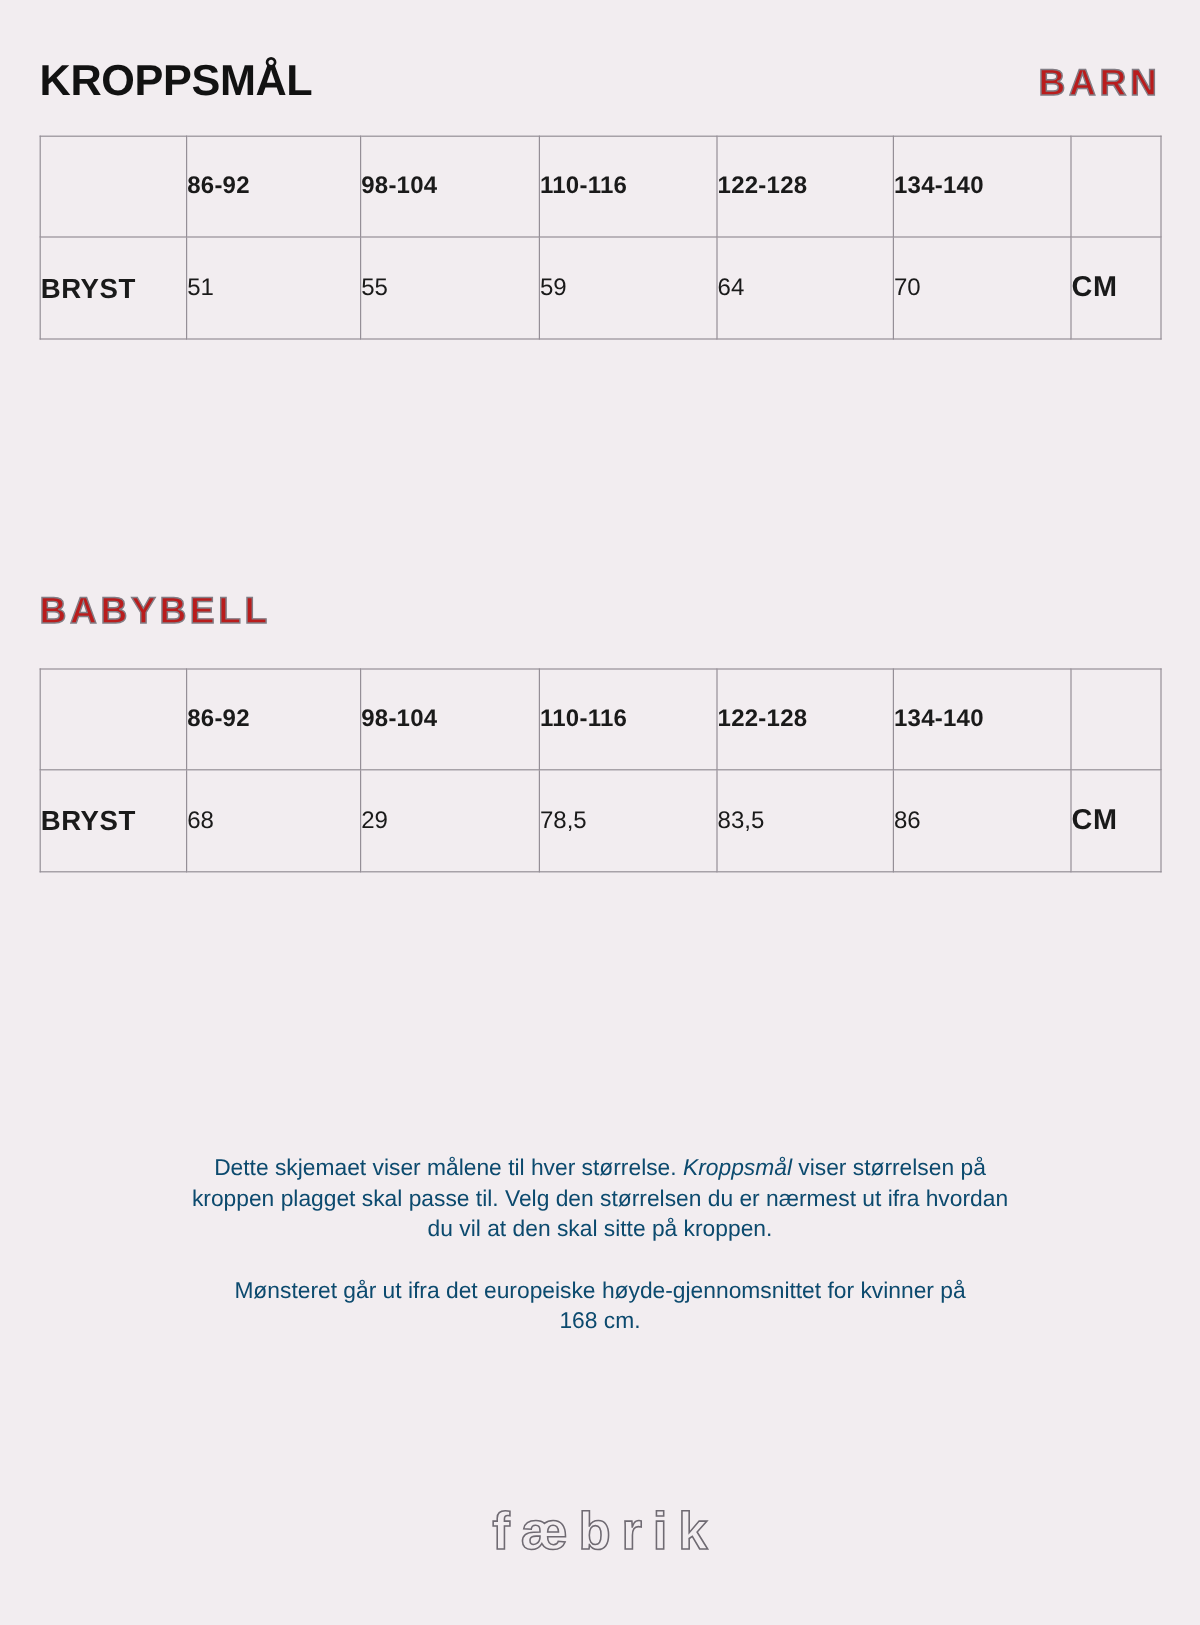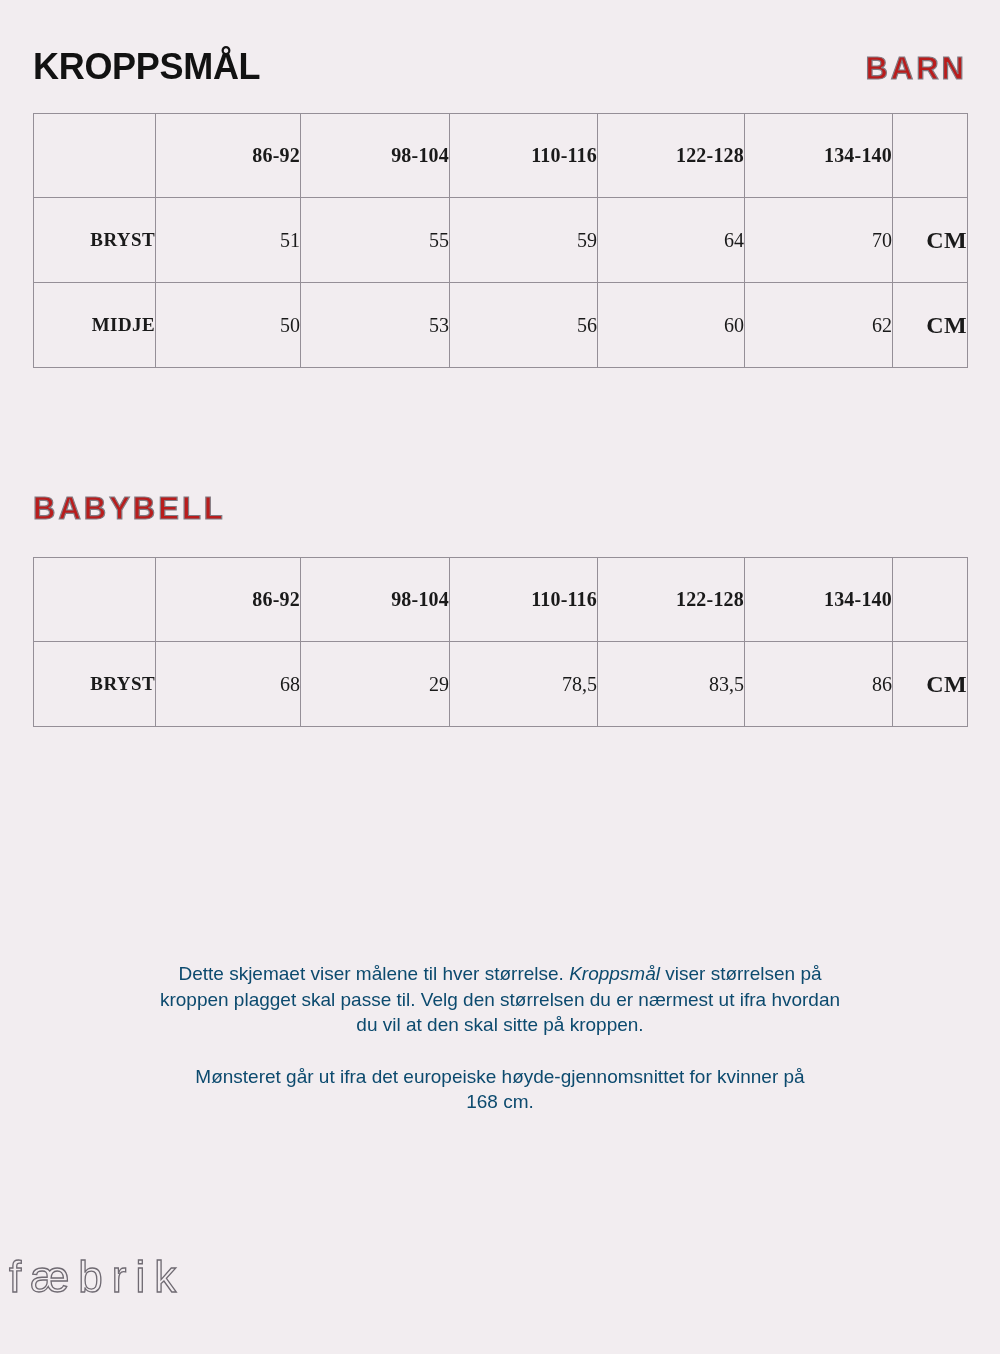--- a/index.html
+++ b/index.html
@@ -43,32 +43,31 @@
     left: 33px;
     border-collapse: collapse;
     table-layout: fixed;
     width: 934px;
   }
   #table1 { top: 113px; }
   #table2 { top: 557px; }
 
   .size-table td {
     border: 1.5px solid #958f97;
-    text-align: right;
+    text-align: left;
     vertical-align: middle;
     font-size: 20px;
     padding: 0;
     color: #1a1a1a;
-    font-family: Liberation Serif, serif;
   }
   .size-table tr.header-row { height: 84px; }
   .size-table tr.data-row { height: 85px; }
 
   td.size-cell  { font-weight: 700; letter-spacing: 0.2px; }
-  td.label-cell { font-weight: 700; font-size: 19px; letter-spacing: 0.4px; }
+  td.label-cell { font-weight: 700; font-size: 23px; letter-spacing: 0.4px; }
   td.num-cell   { font-weight: 400; }
   td.unit-cell  { font-weight: 700; font-size: 24px; letter-spacing: 0.4px; }
 
   .notes {
     position: absolute;
     top: 961px;
     left: 0;
     width: 1000px;
     text-align: center;
     font-size: 19px;
@@ -77,22 +76,23 @@
   }
   .notes .para1 { max-width: 690px; margin: 0 auto; }
   .notes .para2 { max-width: 630px; margin: 26px auto 16px; }
   .notes em { font-style: italic; }
 
   .brand-logo {
     position: absolute;
     top: 1252px;
     left: 0;
     width: 1000px;
+    text-align: center;
     font-size: 44px;
-    font-weight: 400;
+    font-weight: 700;
     letter-spacing: 9px;
     text-indent: 9px;
     color: rgba(242,237,240,0);
     -webkit-text-stroke: 1.3px #6f6a72;
   }
 </style>
 </head>
 <body>
 
 <div class="section-header" id="header1">
@@ -120,29 +120,20 @@
       <td class="size-cell">134-140</td>
       <td class="unit-cell"></td>
     </tr>
     <tr class="data-row">
       <td class="label-cell">BRYST</td>
       <td class="num-cell">51</td>
       <td class="num-cell">55</td>
       <td class="num-cell">59</td>
       <td class="num-cell">64</td>
       <td class="num-cell">70</td>
-      <td class="unit-cell">CM</td>
-    </tr>
-    <tr class="data-row">
-      <td class="label-cell">MIDJE</td>
-      <td class="num-cell">50</td>
-      <td class="num-cell">53</td>
-      <td class="num-cell">56</td>
-      <td class="num-cell">60</td>
-      <td class="num-cell">62</td>
       <td class="unit-cell">CM</td>
     </tr>
   </tbody>
 </table>
 
 <div class="section-header" id="header2">
   <div class="section-tag">BABYBELL</div>
 </div>
 
 <table class="size-table" id="table2">

